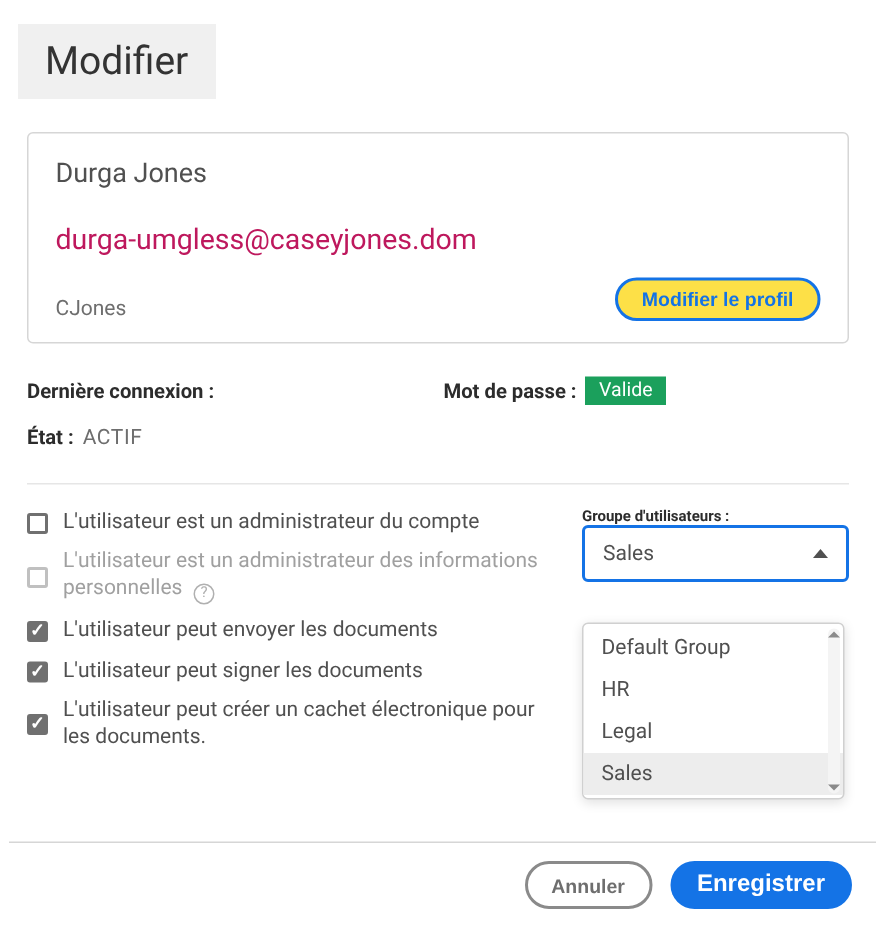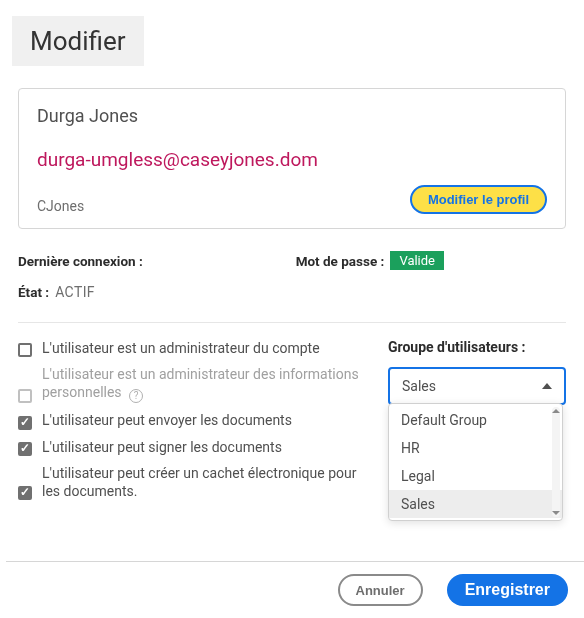--- a/index.html
+++ b/index.html
@@ -87,21 +87,21 @@
   }
   .perm-section {
     display: flex;
     border-top: 1px solid #e6e6e6;
     padding-top: 16px;
     gap: 24px;
   }
   .perm-list { flex: 1; }
   .perm-item {
     display: flex;
-    align-items: flex-end;
+    align-items: center;
     margin-bottom: 8px;
     gap: 10px;
   }
   .cbox {
     width: 14px;
     height: 14px;
     border: 2px solid #707070;
     border-radius: 2px;
     flex-shrink: 0;
     margin-top: 2px;
@@ -135,43 +135,43 @@
     color: #b0b0b0;
     font-size: 10px;
     text-align: center;
     line-height: 12px;
     margin-left: 4px;
     vertical-align: -2px;
   }
   .group-col { width: 178px; flex-shrink: 0; position: relative; }
   .group-label {
     font-weight: 700;
-    font-size: 14px;
-    margin-bottom: 12px;
+    font-size: 10px;
+    margin-bottom: 0;
     color: #2c2c2c;
   }
   .select-box {
     border: 2px solid #1473E6;
     border-radius: 4px;
     padding: 9px 12px;
     display: flex;
     align-items: center;
     justify-content: space-between;
     cursor: pointer;
   }
   .select-val { color: #505050; font-size: 14px; }
   .caret {
     width: 0; height: 0;
     border-left: 5px solid transparent;
     border-right: 5px solid transparent;
     border-bottom: 6px solid #505050;
   }
   .dropdown {
     position: absolute;
-    top: 64px;
+    top: 76px;
     left: 0;
     width: 175px;
     background: #fff;
     border: 1px solid #d0d0d0;
     border-radius: 4px;
     box-shadow: 0 2px 8px rgba(0,0,0,0.12);
     padding: 2px 0;
     z-index: 10;
   }
   .dd-scroll {
@@ -233,21 +233,21 @@
   }
   .footer {
     position: absolute;
     bottom: 0;
     left: 6px;
     right: 0;
     border-top: 1px solid #d6d6d6;
     padding: 12px 16px;
     display: flex;
     justify-content: flex-end;
-    gap: 24px;
+    gap: 12px;
     background: #fff;
   }
   .btn-secondary {
     border: 2px solid #8a8a8a;
     color: #6e6e6e;
     background: #fff;
     border-radius: 18px;
     padding: 5px 16px;
     font-size: 13px;
     cursor: pointer;

